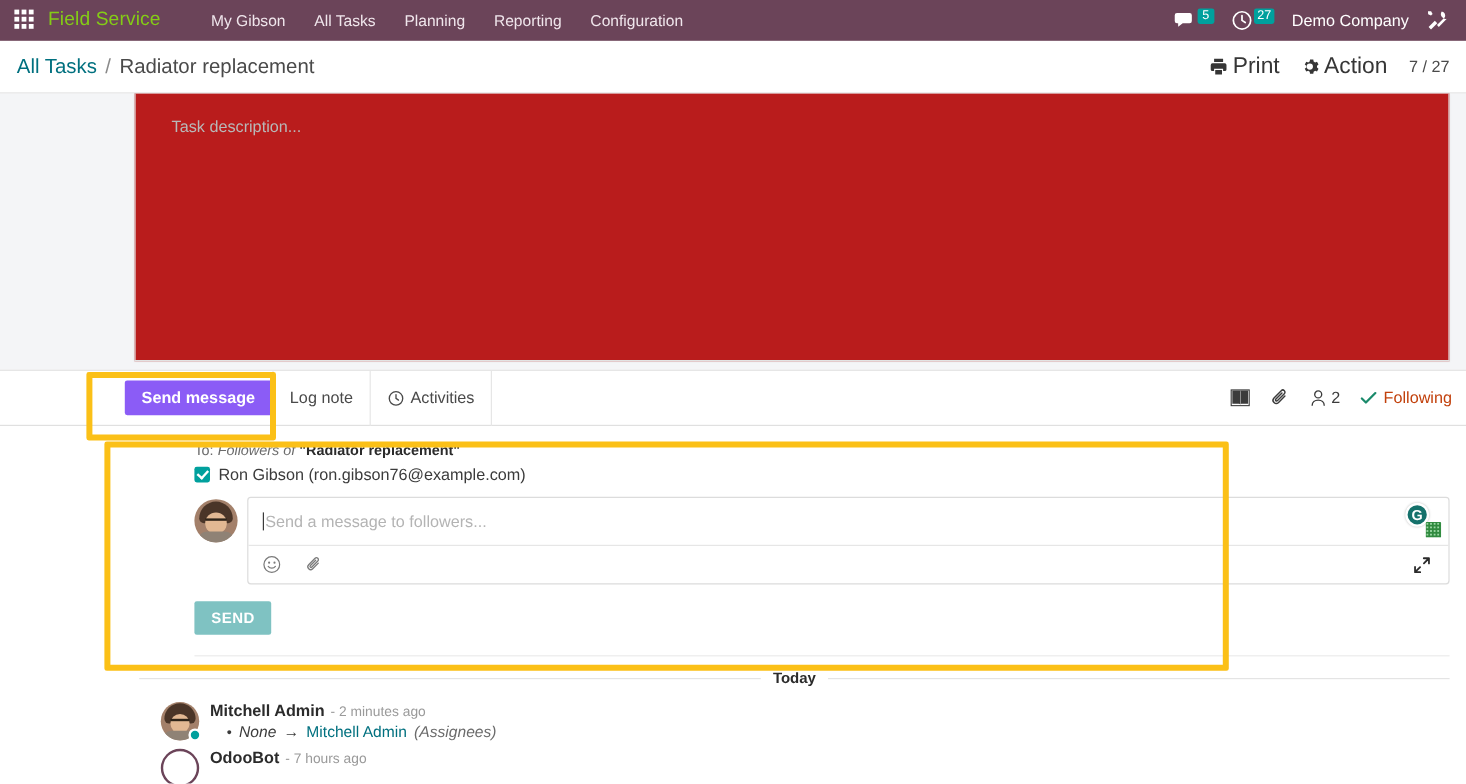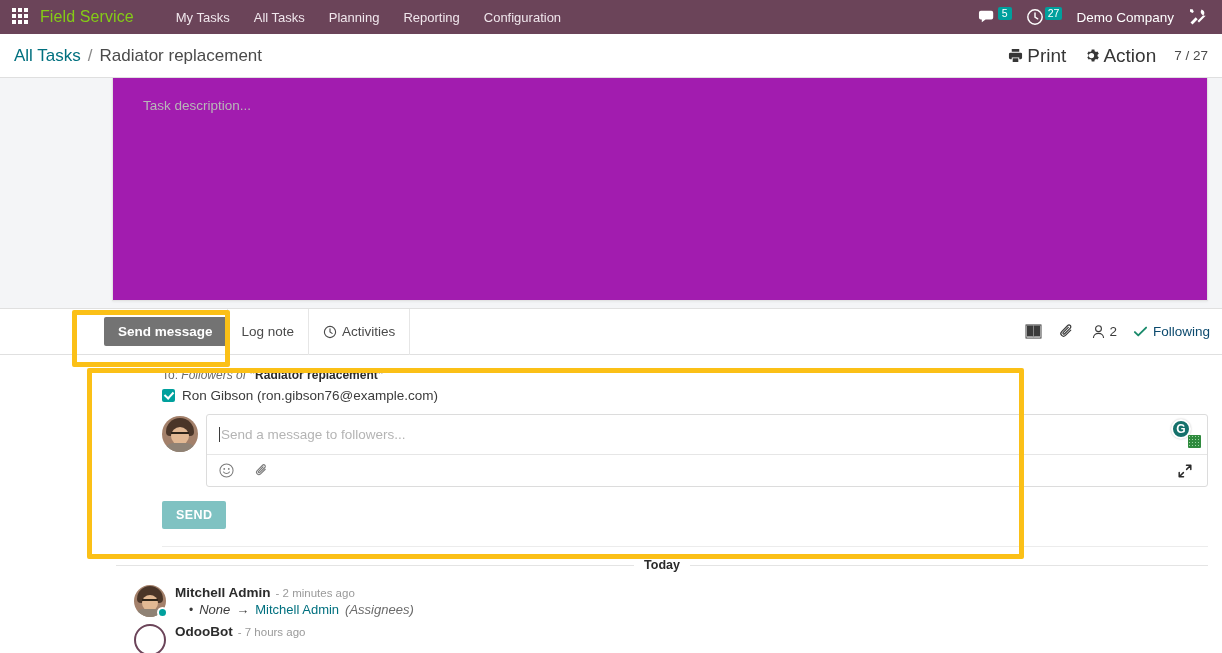--- a/index.html
+++ b/index.html
@@ -121,21 +121,21 @@
     padding: 0 14px 0 0;
     height: 230px;
     position: relative;
   }
   .sheet {
     position: absolute;
     left: 112px;
     right: 14px;
     top: 0;
     bottom: 7px;
-    background: #a21caf;
+    background: #b91c1c;
     border: 1px solid #e3e3e3;
     border-top: none;
     box-shadow: 0 1px 2px rgba(0,0,0,.05);
     padding: 16px 30px;
   }
   .task-desc-placeholder {
     color: #b8b8b8;
     font-size: 13.5px;
     padding-top: 4px;
   }
@@ -161,21 +161,21 @@
     padding: 7px 14px;
     cursor: pointer;
     color: #4a4a4a;
     white-space: nowrap;
     border-radius: 2px;
     display: flex;
     align-items: center;
     gap: 5px;
   }
   .tab.active {
-    background: #737373;
+    background: #8b5cf6;
     color: #ffffff;
     font-weight: bold;
   }
   .tab-divider {
     width: 1px;
     height: 46px;
     background: #e6e6e6;
   }
   .chatter-tools {
     margin-left: auto;
@@ -192,21 +192,21 @@
     gap: 3px;
     cursor: pointer;
     font-size: 13.5px;
     color: #3b3b3b;
   }
   .following-btn {
     display: flex;
     align-items: center;
     gap: 5px;
     cursor: pointer;
-    color: #0c4a6e;
+    color: #c2410c;
     font-size: 13.5px;
     white-space: nowrap;
   }
 
   
   .composer-wrap {
     padding: 12px 14px 0 162px;
     position: relative;
   }
   .recipients { font-size: 12px; line-height: 17px; }
@@ -431,21 +431,21 @@
       <i></i>
       <i></i>
       <i></i>
       <i></i>
       <i></i>
       <i></i>
       <i></i>
   </div>
   <div class="brand">Field Service</div>
 
-  <div class="menu-item">My Tasks</div>
+  <div class="menu-item">My Gibson</div>
   <div class="menu-item">All Tasks</div>
   <div class="menu-item">Planning</div>
   <div class="menu-item">Reporting</div>
   <div class="menu-item">Configuration</div>
 
   <div class="nav-right">
     <div class="nav-badge-wrap">
       <span>
         <svg class="ico-svg" width="19" height="19" viewBox="0 0 20 20">
           <path fill="#ffffff" d="M3 3h11a2 2 0 0 1 2 2v5a2 2 0 0 1-2 2H8l-4 3v-3H3a2 2 0 0 1-2-2V5a2 2 0 0 1 2-2z"></path>

